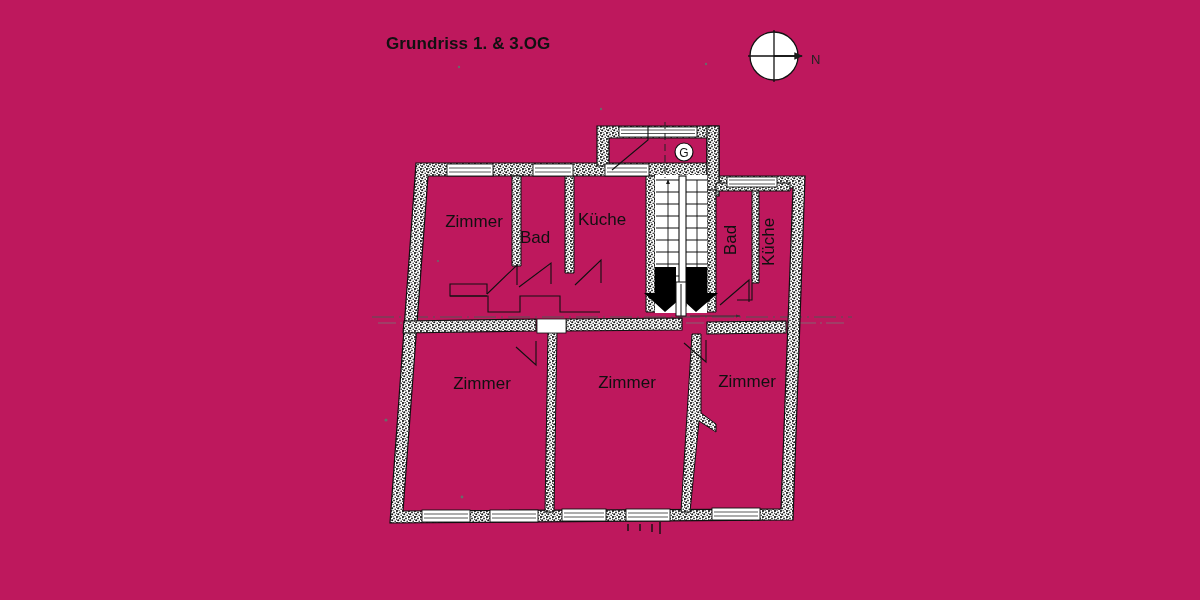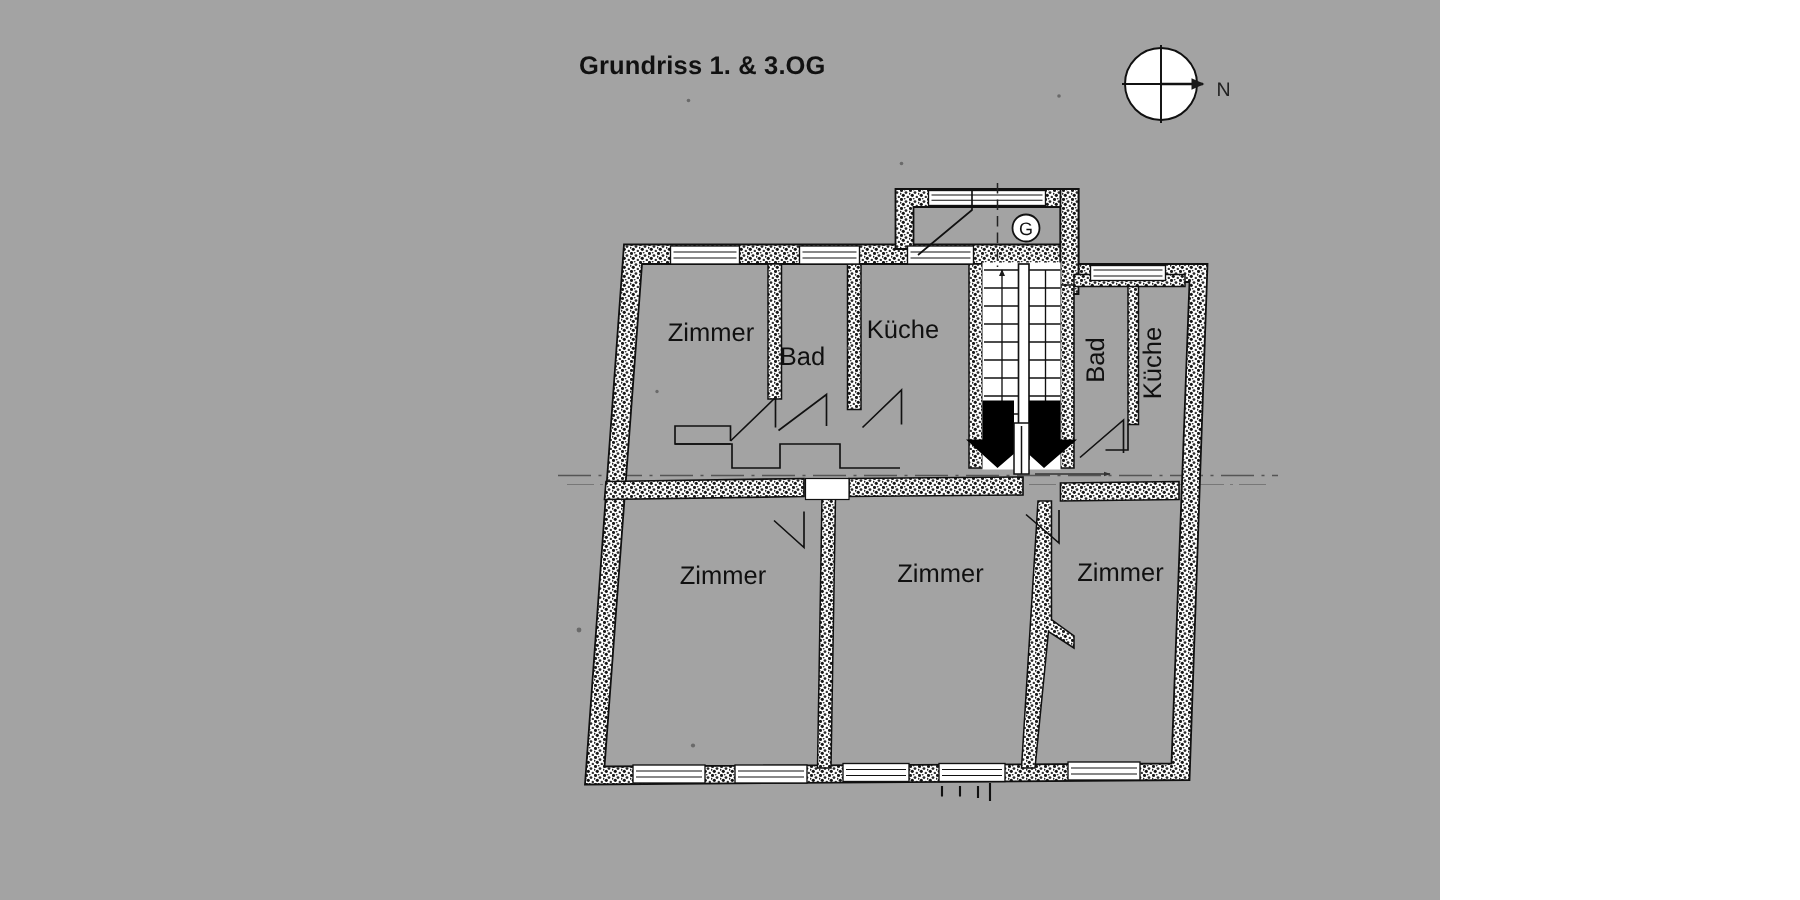--- a/index.html
+++ b/index.html
@@ -9,23 +9,23 @@
   }
   body {
     width: 1200px;
     height: 600px;
     overflow: hidden;
     font-family: "Liberation Sans", sans-serif;
     color: #111111;
   }
   #page {
     position: relative;
-    width: 960px;
+    width: 1200px;
     height: 600px;
-    background: #a3a3a3;
+    background: #be185d;
   }
   .plan-title {
     position: absolute;
     left: 386px;
     top: 34px;
     font-size: 17px;
     font-weight: bold;
     letter-spacing: 0.1px;
     color: #111111;
     white-space: nowrap;

